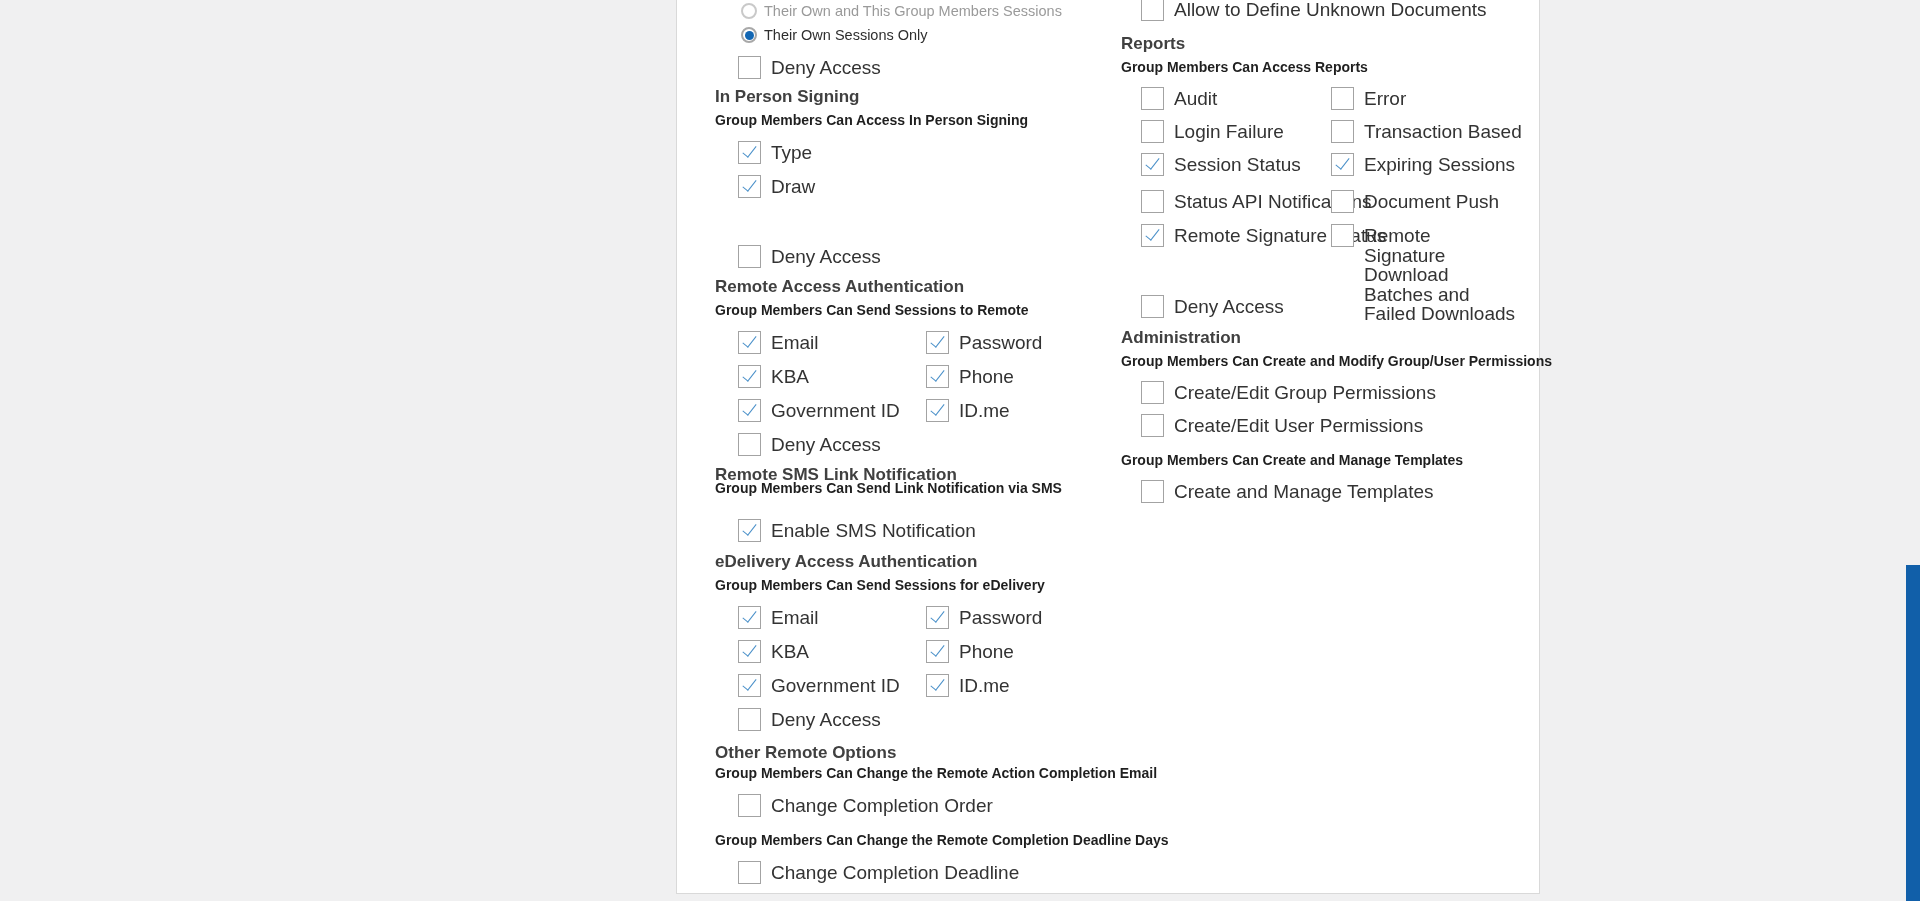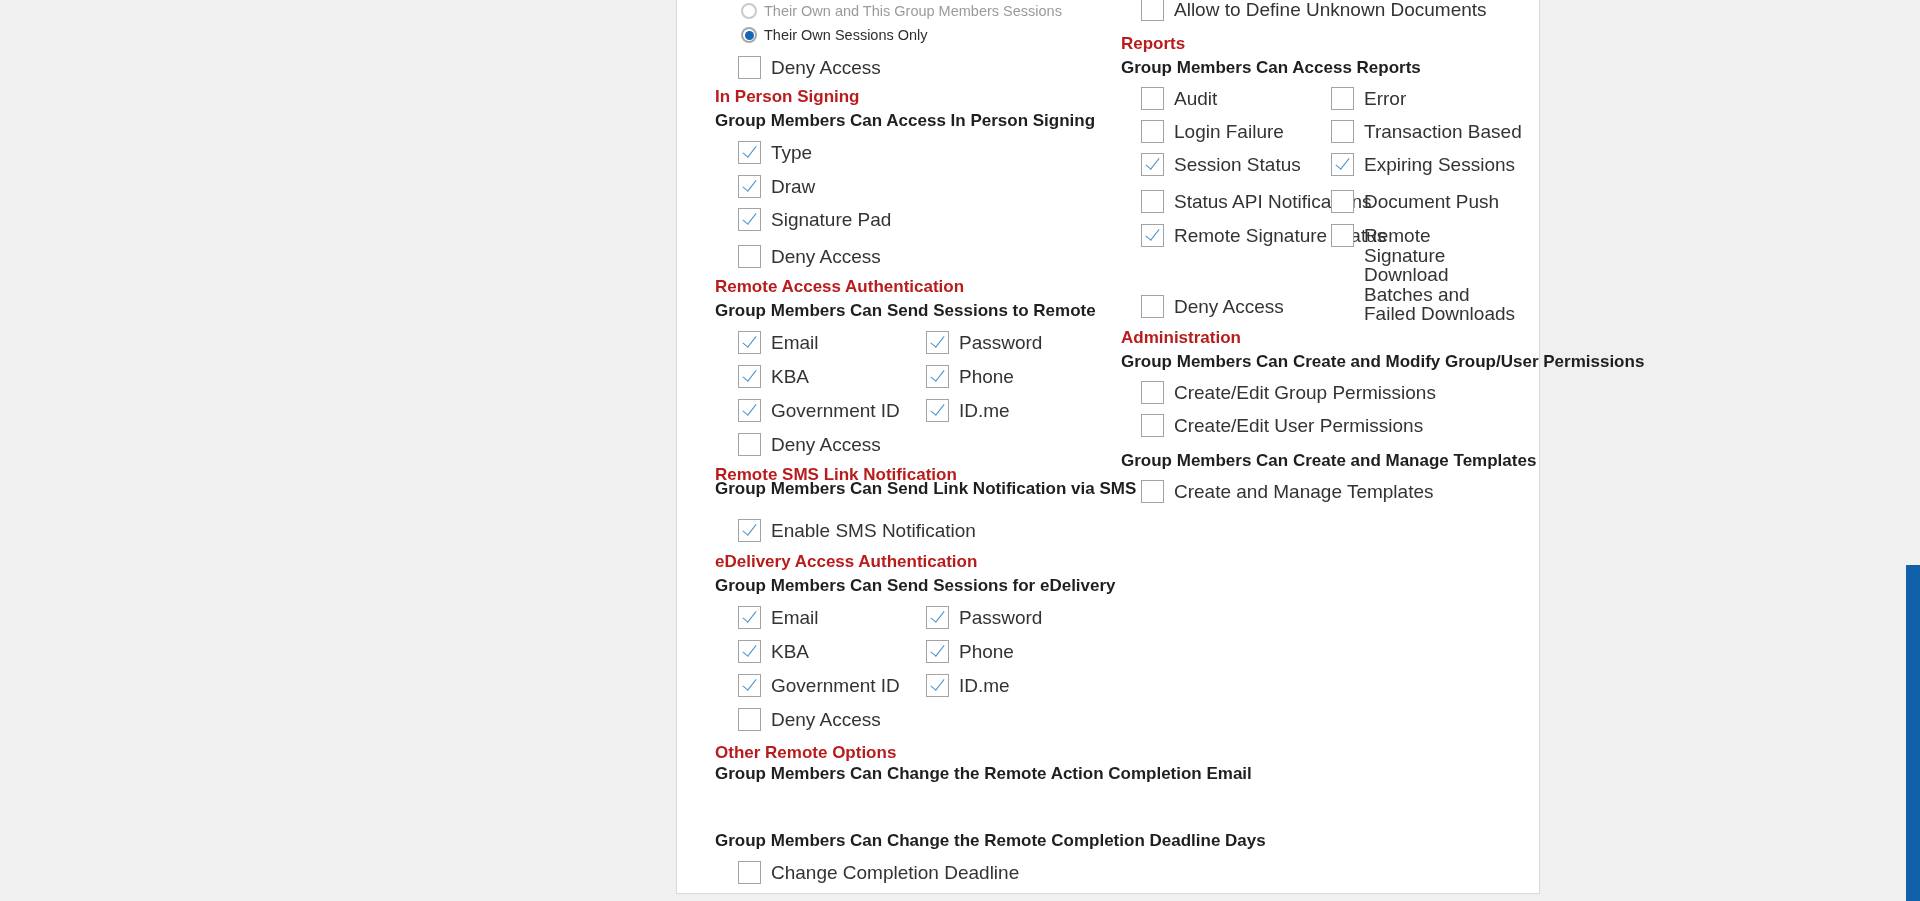--- a/index.html
+++ b/index.html
@@ -13,25 +13,25 @@
     position:absolute;left:676px;top:0;width:862px;height:893px;
     background:#ffffff;
     border-left:1px solid #d9d9d9;border-right:1px solid #d9d9d9;border-bottom:1px solid #d9d9d9;
   }
   .col{position:absolute;top:0;height:893px;}
   .col-left{left:38px;width:490px;}
   .col-right{left:444px;width:430px;}
 
   .sec-title{
     position:absolute;left:0;white-space:nowrap;
-    font-size:17px;font-weight:bold;color:#b91c1c;line-height:20px;
+    font-size:17px;font-weight:bold;color:#404040;line-height:20px;
   }
   .sec-sub{
     position:absolute;left:0;white-space:nowrap;
-    font-size:17px;font-weight:bold;color:#1f1f1f;line-height:17px;
+    font-size:14px;font-weight:bold;color:#1f1f1f;line-height:17px;
   }
   .row{position:absolute;left:0;right:0;height:23px;}
   .cell{position:absolute;left:23px;top:0;display:flex;align-items:center;}
   .cell.c2{left:211px;}
   .col-right .cell{left:20px;}
   .col-right .cell.c2{left:210px;justify-content:space-between;}
   .cell.top-align{align-items:flex-start;}
 
   .cb{
     flex:0 0 auto;width:21px;height:21px;background:#fff;
@@ -95,26 +95,20 @@
           <span class="cb checked"></span>
         <span class="lbl">Type</span>
         </div>
     </div>
     <div class="row" style="top:175px">
       <div class="cell">
           <span class="cb checked"></span>
         <span class="lbl">Draw</span>
         </div>
     </div>
-    <div class="row" style="top:208px">
-      <div class="cell">
-          <span class="cb checked"></span>
-        <span class="lbl">Signature Pad</span>
-        </div>
-    </div>
     <div class="row" style="top:245px">
       <div class="cell">
           <span class="cb"></span>
         <span class="lbl">Deny Access</span>
         </div>
     </div>
 
     <div class="sec-title" style="top:277px">Remote Access Authentication</div>
     <div class="sec-sub" style="top:302px">Group Members Can Send Sessions to Remote</div>
 
@@ -200,20 +194,26 @@
     </div>
     <div class="row" style="top:708px">
       <div class="cell">
           <span class="cb"></span>
         <span class="lbl">Deny Access</span>
         </div>
     </div>
 
     <div class="sec-title" style="top:743px">Other Remote Options</div>
     <div class="sec-sub" style="top:765px">Group Members Can Change the Remote Action Completion Email</div>
+    <div class="row" style="top:794px">
+      <div class="cell">
+          <span class="cb"></span>
+        <span class="lbl">Change Completion Order</span>
+        </div>
+    </div>
     <div class="sec-sub" style="top:832px">Group Members Can Change the Remote Completion Deadline Days</div>
     <div class="row" style="top:861px">
       <div class="cell">
           <span class="cb"></span>
         <span class="lbl">Change Completion Deadline</span>
         </div>
     </div>
   </div>
 
   <div class="col col-right">

